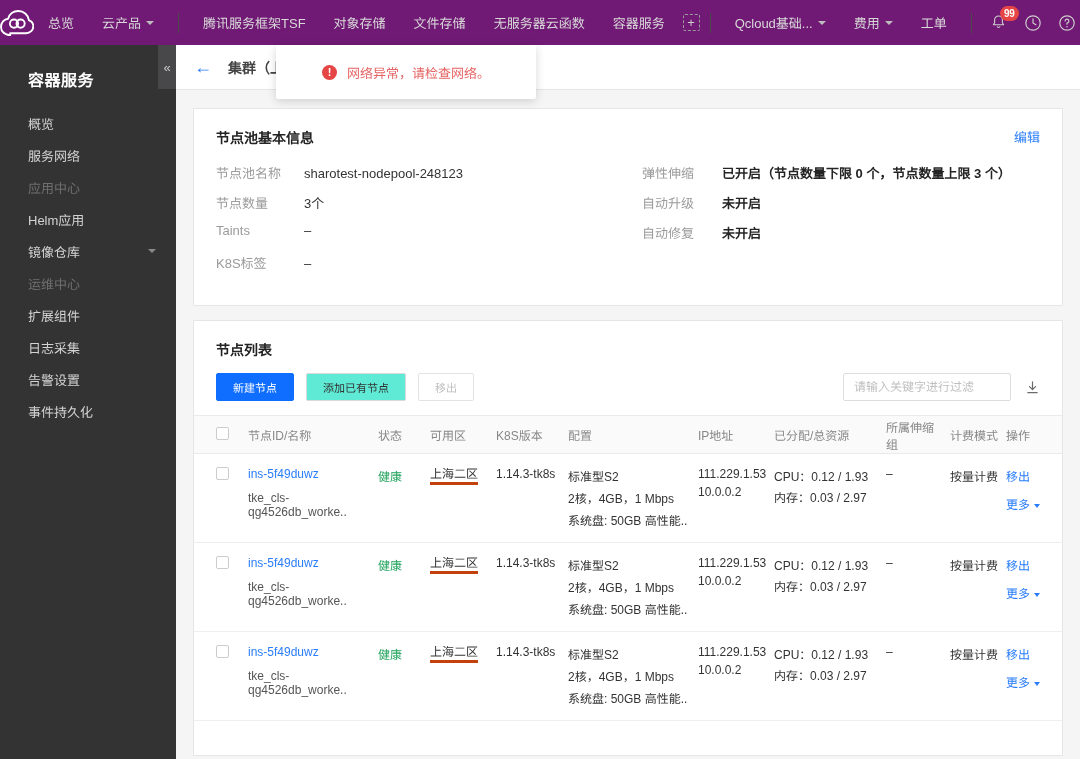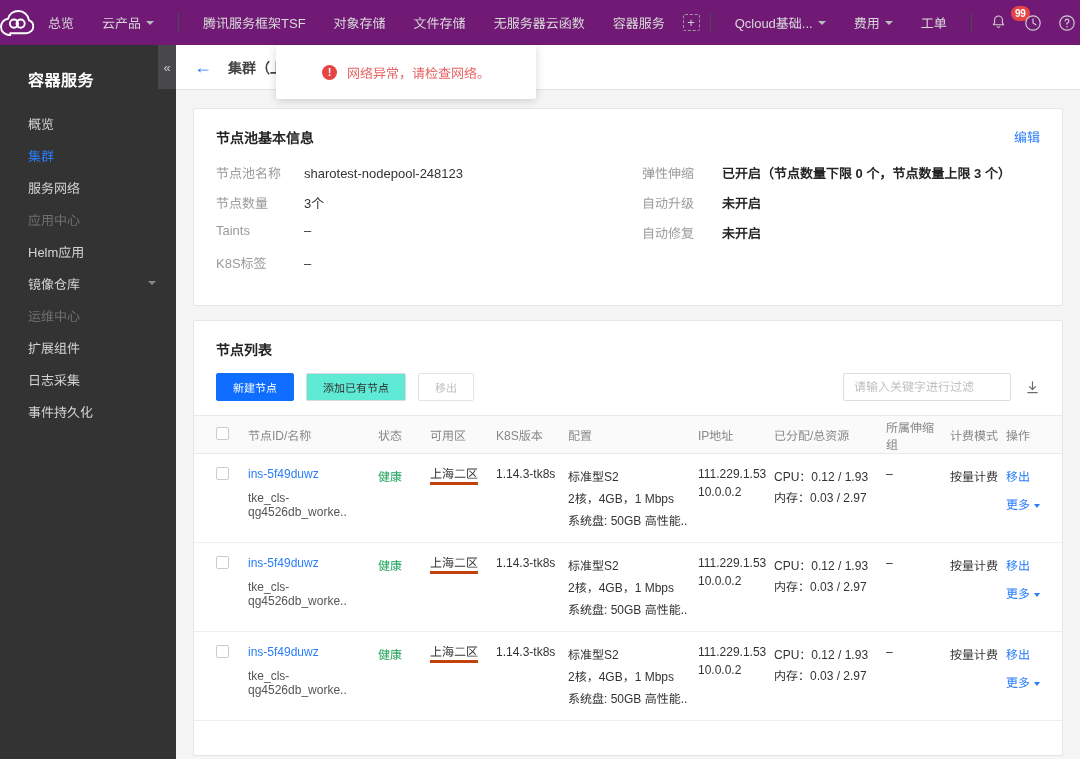--- a/index.html
+++ b/index.html
@@ -34,21 +34,21 @@
     width: 17px; height: 17px; border: 1px dashed #9a9a9a; border-radius: 2px;
     display: flex; align-items: center; justify-content: center;
     color: #cfcfcf; font-size: 13px; line-height: 1; margin-left: 4px; cursor: pointer;
   }
   .nav-right { margin-left: auto; display: flex; align-items: center; padding-right: 16px; height: 45px; }
   .icon-btn {
     position: relative; width: 34px; height: 45px; display: flex;
     align-items: center; justify-content: center; cursor: pointer;
   }
   .badge {
-    position: absolute; top: 6px; left: 29px; min-width: 19px; height: 15px;
+    position: absolute; top: 6px; left: 18px; min-width: 19px; height: 15px;
     background: #e54545; color: #fff; border-radius: 8px; font-size: 10px;
     display: flex; align-items: center; justify-content: center; padding: 0 4px;
     font-weight: bold; letter-spacing: -0.3px;
   }
 
   
   .sidebar {
     position: absolute; top: 45px; left: 0; width: 176px; height: 714px;
     background: #333334;
   }
@@ -267,23 +267,20 @@
     </div>
   </div>
 
   <div class="sidebar">
     <div class="sidebar-title">容器服务</div>
     <div class="side-list">
 
       <div class="side-item">
         <span>概览</span>
       </div>
-      <div class="side-item active">
-        <span>集群</span>
-      </div>
       <div class="side-item">
         <span>服务网络</span>
       </div>
       <div class="side-item dim">
         <span>应用中心</span>
       </div>
       <div class="side-item">
         <span>Helm应用</span>
       </div>
       <div class="side-item">
@@ -291,20 +288,23 @@
         <span class="side-chevron"></span>
       </div>
       <div class="side-item dim">
         <span>运维中心</span>
       </div>
       <div class="side-item">
         <span>扩展组件</span>
       </div>
       <div class="side-item">
         <span>日志采集</span>
+      </div>
+      <div class="side-item">
+        <span>告警设置</span>
       </div>
       <div class="side-item">
         <span>事件持久化</span>
       </div>
     </div>
   </div>
 
   <div class="collapse-tab">
     <span>«</span>
   </div>

